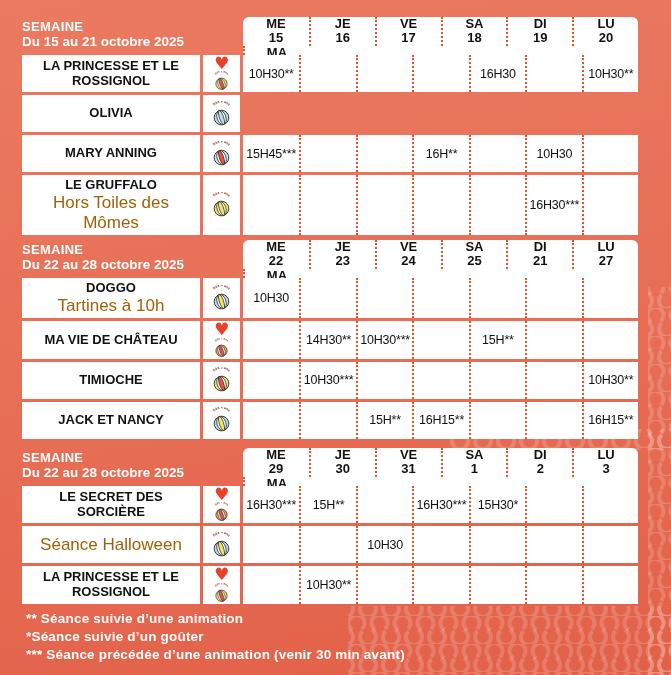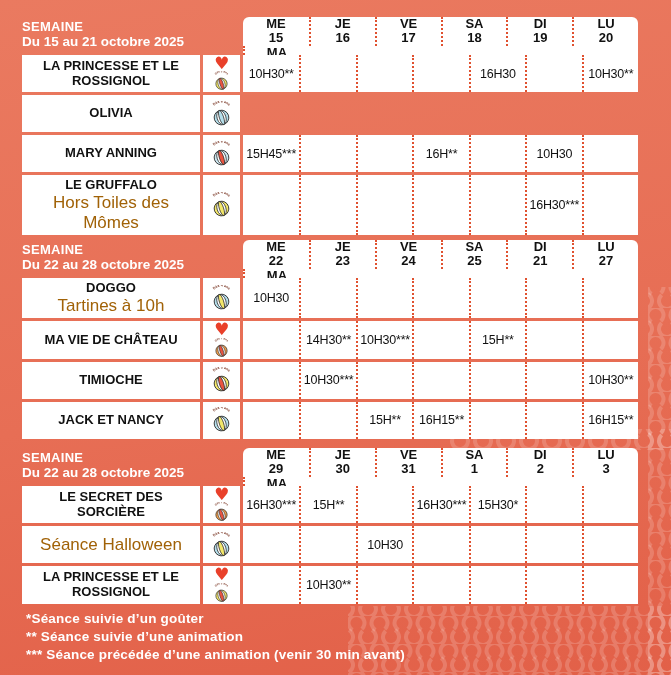--- a/index.html
+++ b/index.html
@@ -466,18 +466,18 @@
               <div class="time-cell"></div>
               <div class="time-cell"></div>
               <div class="time-cell"></div>
             </div>
           </div>
         </div>
       </section>
     </div>
 
   <div class="legend">
+    <div>** Séance suivie d’une animation</div>
     <div>*Séance suivie d’un goûter</div>
-    <div>** Séance suivie d’une animation</div>
     <div>*** Séance précédée d’une animation (venir 30 min avant)</div>
   </div>
 
 </div>
 
 </body></html>

